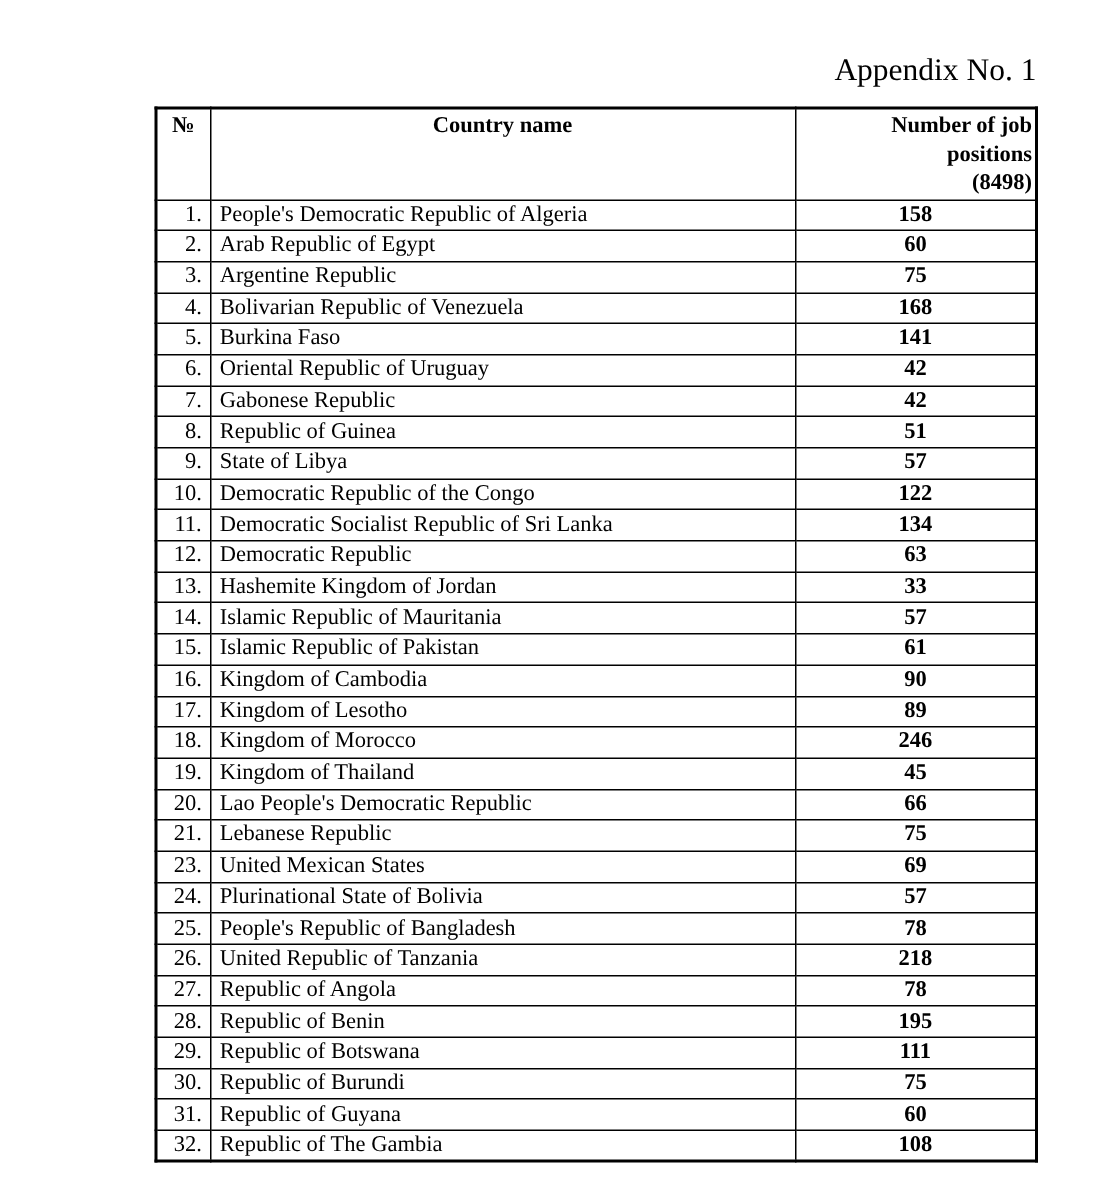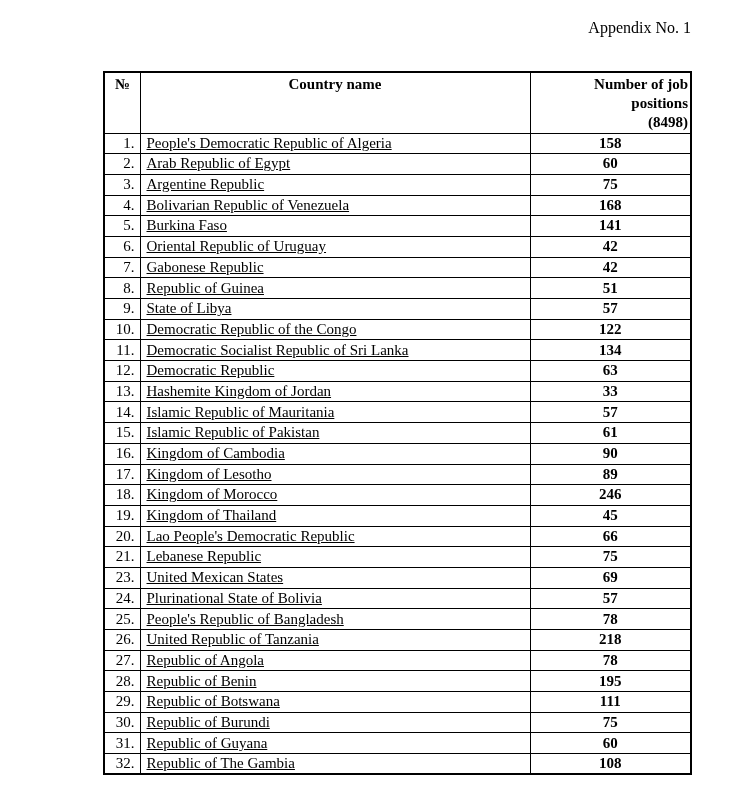--- a/index.html
+++ b/index.html
@@ -11,23 +11,23 @@
   }
   .page {
     position: relative;
     width: 739px;
     height: 796px;
     background: #ffffff;
     overflow: hidden;
   }
   .appendix {
     position: absolute;
-    top: 18px;
+    top: 34px;
     right: 48px;
-    font-size: 16px;
+    font-size: 21px;
     line-height: 1.2;
     white-space: nowrap;
   }
   table.country-table {
     position: absolute;
     left: 103px;
     top: 71px;
     width: 587px;
     border-collapse: collapse;
     table-layout: fixed;
@@ -62,21 +62,20 @@
     vertical-align: middle;
     padding: 0;
   }
   .country-table td.col-no {
     text-align: right;
     padding-right: 5px;
   }
   .country-table td.col-country {
     text-align: left;
     padding-left: 6px;
-    text-decoration: underline;
   }
   .country-table td.col-positions {
     text-align: center;
     font-weight: bold;
   }
   col.c-no { width: 36px; }
   col.c-country { width: 390px; }
   col.c-positions { width: 161px; }
 </style>
 </head>

